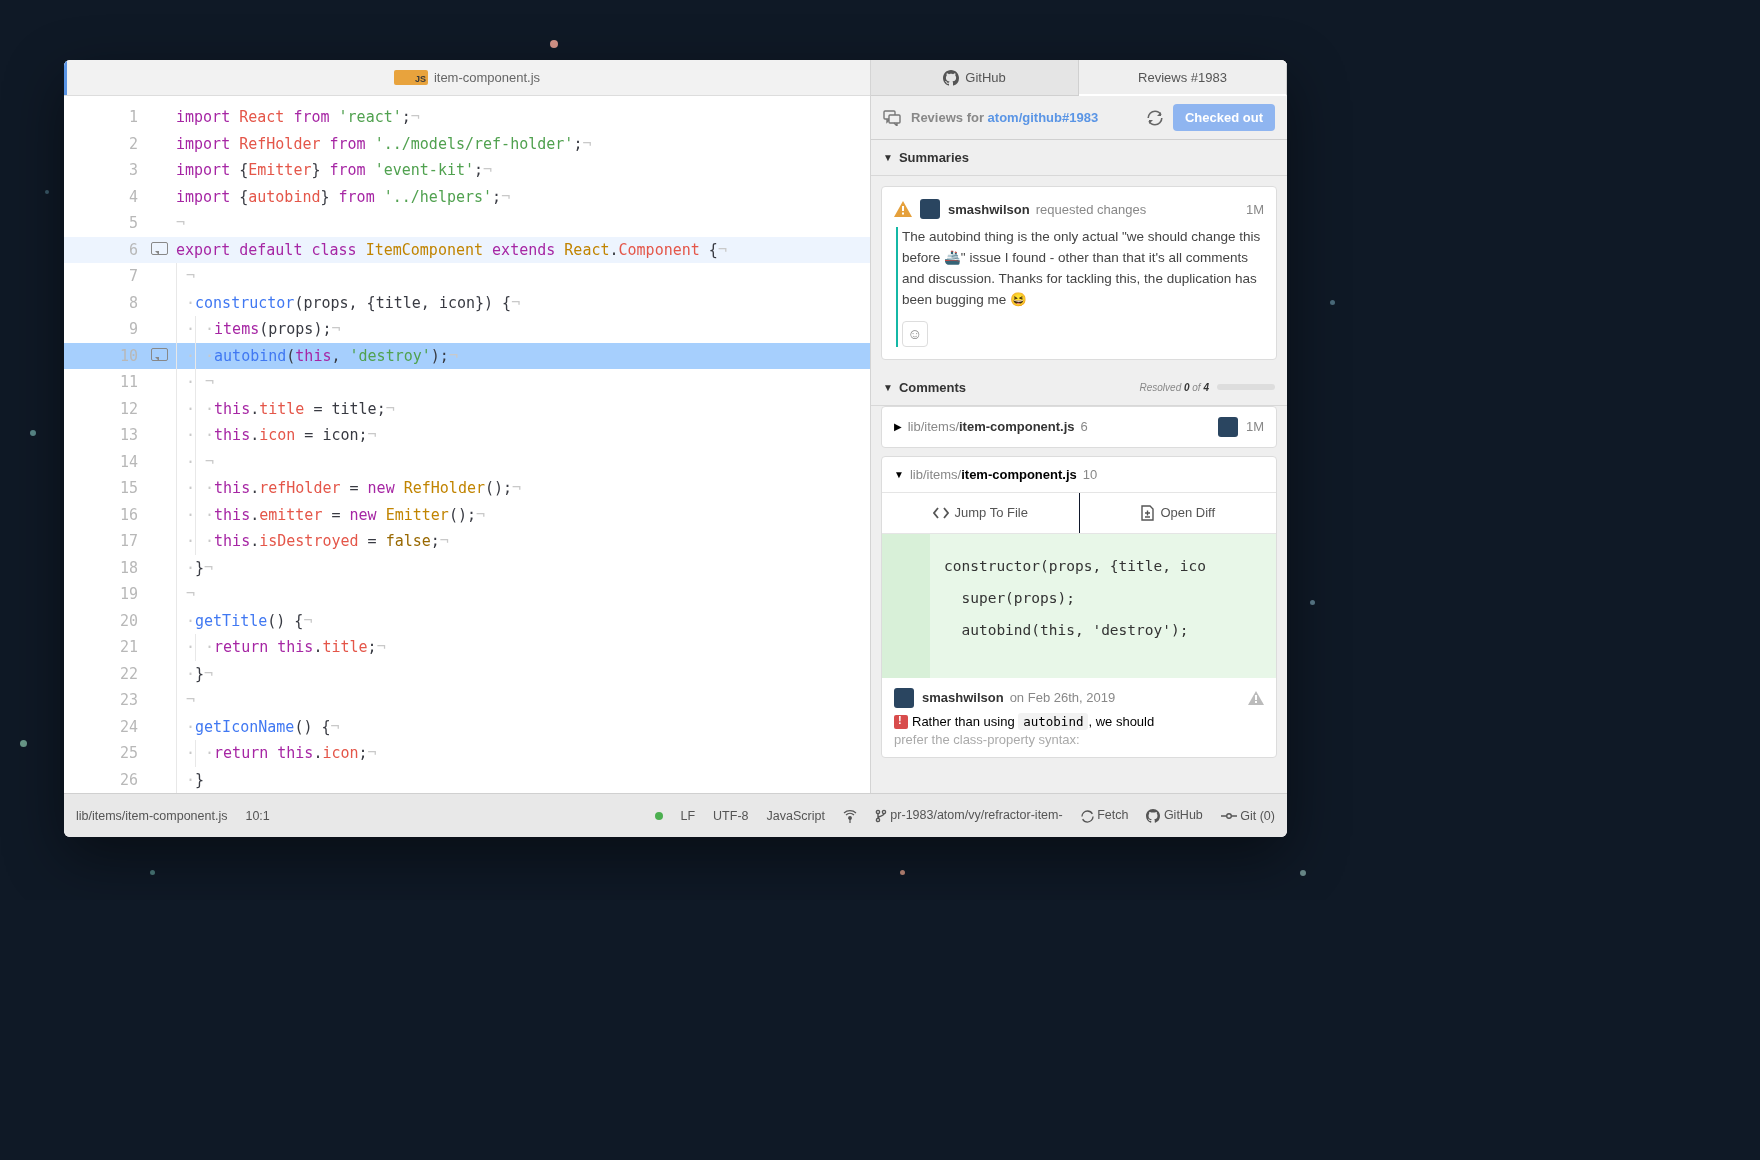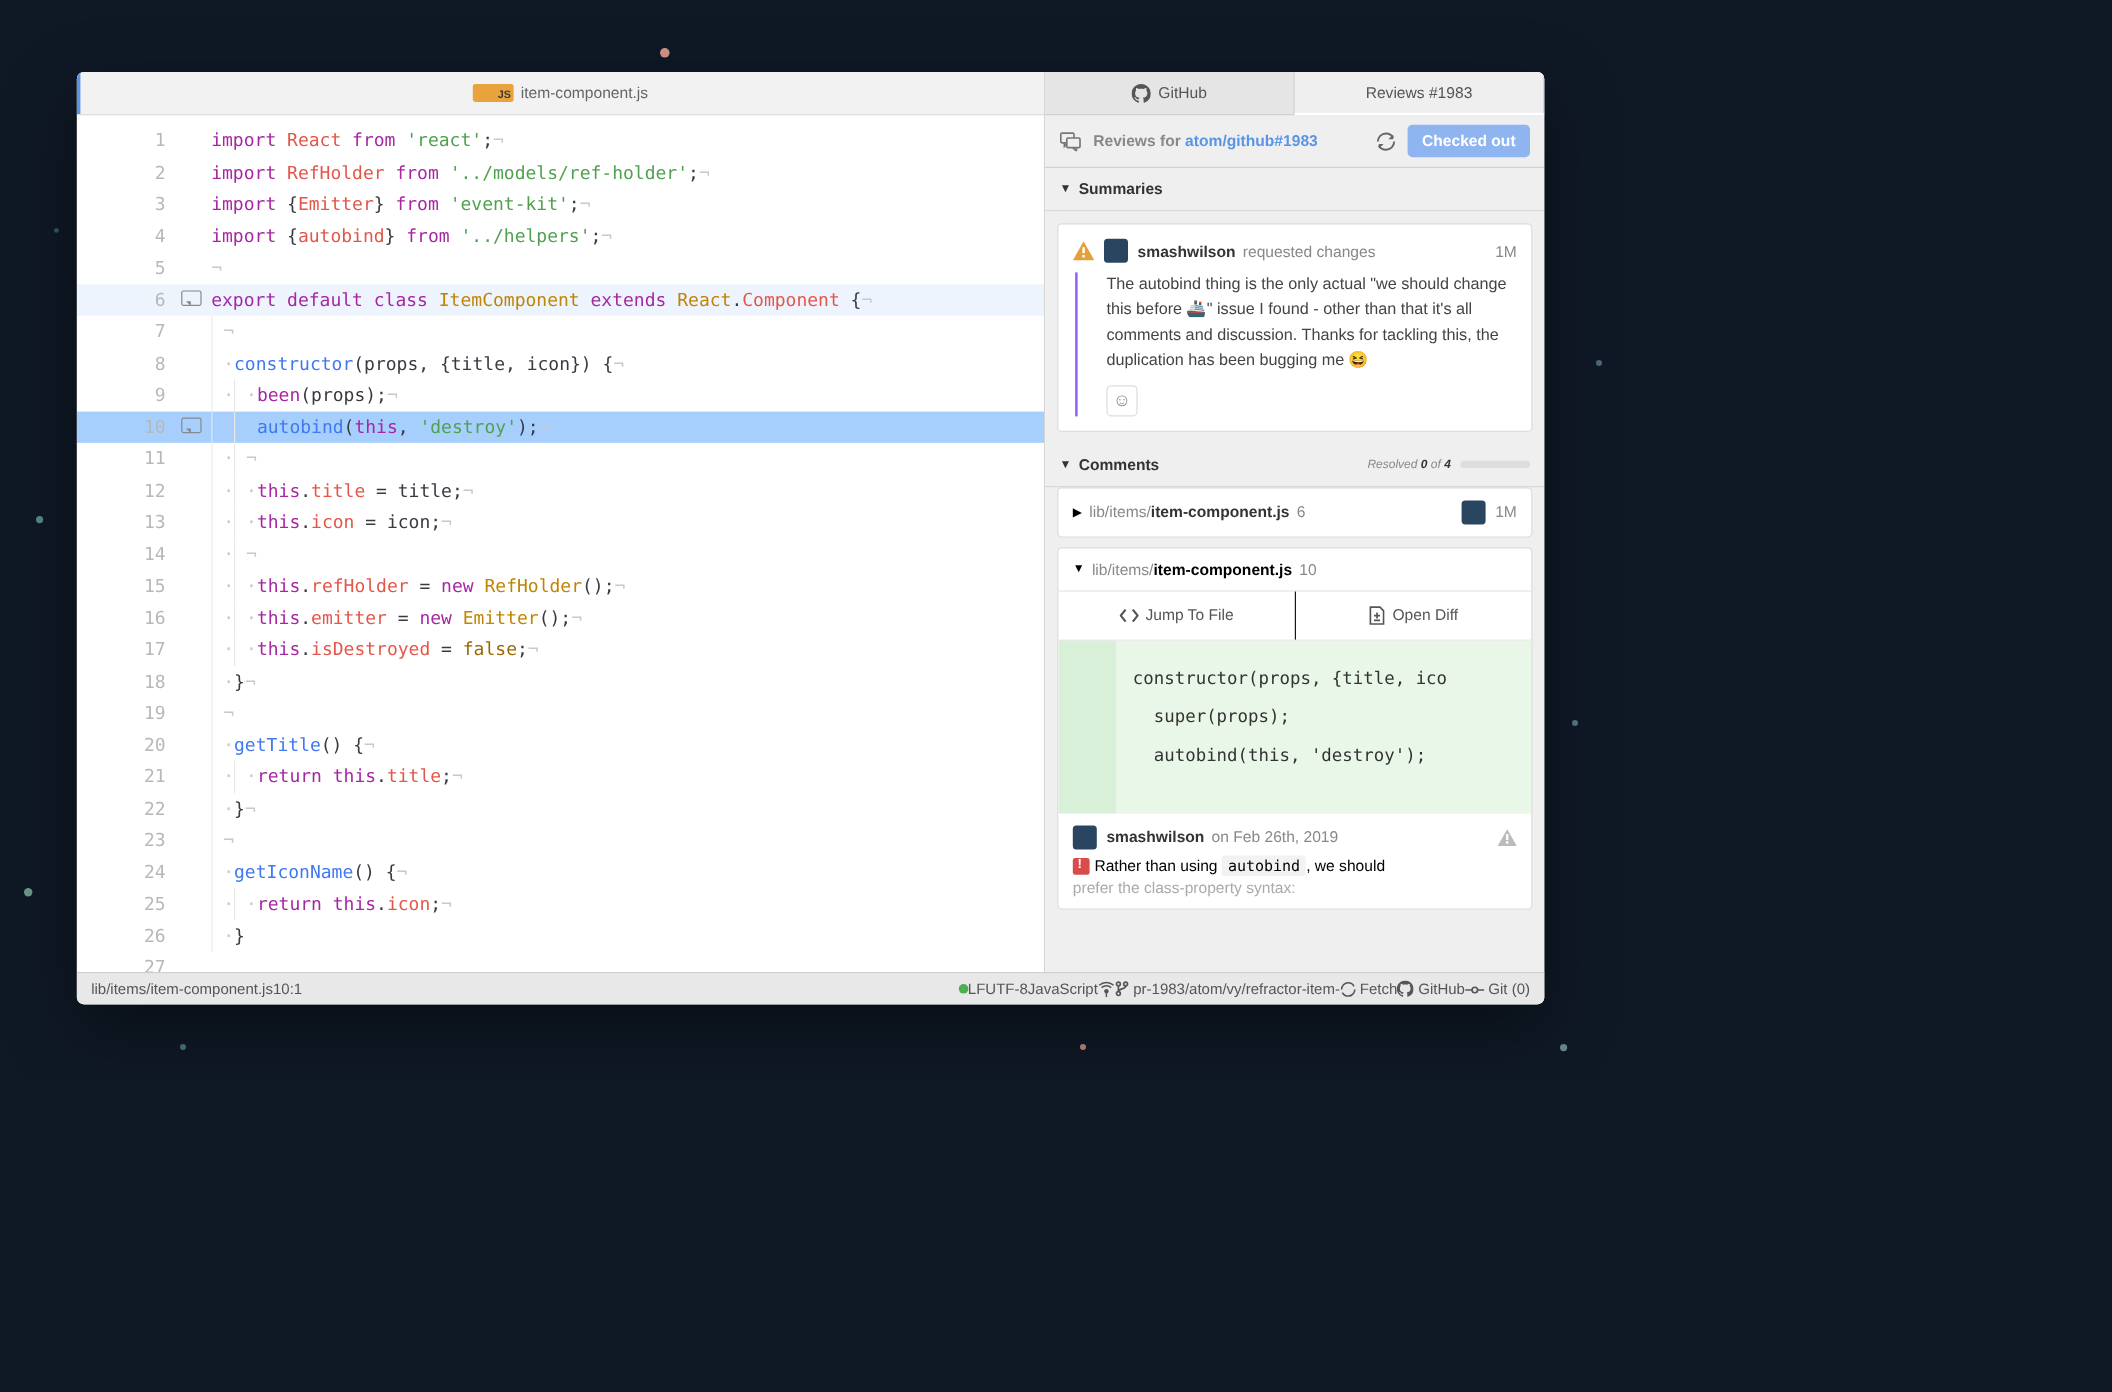--- a/index.html
+++ b/index.html
@@ -93,21 +93,21 @@
   padding: 12px;
 }
 .card-hdr { display: flex; align-items: center; margin-bottom: 8px; }
 .warn-icon { color: #e5a03b; margin-right: 8px; }
 .avatar { width: 20px; height: 20px; border-radius: 3px; background: #2a4560; margin-right: 8px; }
 .user { font-size: 13px; font-weight: 700; color: #333; margin-right: 6px; }
 .action { font-size: 13px; color: #888; }
 .age { margin-left: auto; font-size: 13px; color: #888; }
 .card-body {
   font-size: 13.5px; color: #444; line-height: 1.55;
-  border-left: 2px solid #8b5cf6; padding-left: 24px; margin-left: 2px;
+  border-left: 2px solid #14b8a6; padding-left: 4px; margin-left: 2px;
 }
 .emoji-btn {
   margin-top: 10px; width: 26px; height: 26px; border: 1px solid #ddd;
   border-radius: 4px; display: flex; align-items: center; justify-content: center;
   color: #888; font-size: 15px;
 }
 
 .comment-row {
   margin: 0 10px; background: #fff; border: 1px solid #dcdcdc; border-radius: 4px;
   padding: 10px 12px; display: flex; align-items: center; font-size: 13px;
@@ -134,23 +134,23 @@
 .diff-code { flex: 1; background: #e8f7e8; padding: 8px 0 8px 14px; font-family: "SF Mono", Menlo, monospace; font-size: 14.5px; color: #333; overflow: hidden; white-space: pre; }
 .comment-entry { padding: 10px 12px; font-size: 13px; }
 .comment-entry .hdr { display: flex; align-items: center; margin-bottom: 6px; }
 .comment-entry .date { color: #888; }
 .comment-entry .warn { margin-left: auto; color: #aaa; }
 .inline-code { background: #f2f2f2; padding: 1px 5px; border-radius: 3px; font-family: Menlo, monospace; font-size: 12.5px; }
 .red-sq { display: inline-block; width: 14px; height: 14px; background: #d84c4c; border-radius: 2px; vertical-align: text-bottom; margin-right: 4px; position: relative; }
 .red-sq:after { content: '!'; color: #fff; font-size: 11px; font-weight: 700; position: absolute; left: 4px; top: -1px; }
 
 .status-bar {
-  height: 27px; background: #e8e8e8; border-top: 1px solid #d0d0d0;
+  height: 44px; background: #e8e8e8; border-top: 1px solid #d0d0d0;
   display: flex; align-items: center; font-size: 12.5px; color: #555;
-  padding: 0 12px; 
+  padding: 0 12px; gap: 18px;
 }
 .status-bar .sp { flex: 1; }
 .green-dot { width: 8px; height: 8px; border-radius: 50%; background: #4caf50; }
 .sb-icon { display: inline-flex; vertical-align: middle; }
 </style>
 </head>
 <body>
 
 <div class="dot" style="left:550px;top:40px;width:8px;height:8px;background:#d6958a;"></div>
 <div class="dot" style="left:30px;top:430px;width:6px;height:6px;background:#5a8a8a;"></div>
@@ -203,21 +203,21 @@
       </div>
       <div class="code-lines">
 <div class="code-row"><span class="kw">import</span> <span class="prop">React</span> <span class="kw">from</span> <span class="str">'react'</span>;<span class="dot-ws">¬</span></div>
 <div class="code-row"><span class="kw">import</span> <span class="prop">RefHolder</span> <span class="kw">from</span> <span class="str">'../models/ref-holder'</span>;<span class="dot-ws">¬</span></div>
 <div class="code-row"><span class="kw">import</span> {<span class="prop">Emitter</span>} <span class="kw">from</span> <span class="str">'event-kit'</span>;<span class="dot-ws">¬</span></div>
 <div class="code-row"><span class="kw">import</span> {<span class="prop">autobind</span>} <span class="kw">from</span> <span class="str">'../helpers'</span>;<span class="dot-ws">¬</span></div>
 <div class="code-row"><span class="dot-ws">¬</span></div>
 <div class="code-row hl"><span class="kw">export</span> <span class="kw">default</span> <span class="kw">class</span> <span class="cls">ItemComponent</span> <span class="kw">extends</span> <span class="cls">React</span>.<span class="prop">Component</span> {<span class="dot-ws">¬</span></div>
 <div class="code-row"><span class="guide"></span><span class="dot-ws">¬</span></div>
 <div class="code-row"><span class="guide"></span><span class="dot-ws">·</span><span class="fn">constructor</span>(<span class="var">props</span>, {<span class="var">title</span>, <span class="var">icon</span>}) {<span class="dot-ws">¬</span></div>
-<div class="code-row"><span class="guide"></span><span class="dot-ws">·</span><span class="guide"></span><span class="dot-ws">·</span><span class="this">been</span>(<span class="var">props</span>);<span class="dot-ws">¬</span></div>
+<div class="code-row"><span class="guide"></span><span class="dot-ws">·</span><span class="guide"></span><span class="dot-ws">·</span><span class="this">items</span>(<span class="var">props</span>);<span class="dot-ws">¬</span></div>
 <div class="code-row sel"><span class="guide"></span><span class="dot-ws">·</span><span class="guide"></span><span class="dot-ws">·</span><span class="fn">autobind</span>(<span class="this">this</span>, <span class="str">'destroy'</span>);<span class="dot-ws">¬</span></div>
 <div class="code-row"><span class="guide"></span><span class="dot-ws">·</span><span class="guide"></span><span class="dot-ws">¬</span></div>
 <div class="code-row"><span class="guide"></span><span class="dot-ws">·</span><span class="guide"></span><span class="dot-ws">·</span><span class="this">this</span>.<span class="prop">title</span> = <span class="var">title</span>;<span class="dot-ws">¬</span></div>
 <div class="code-row"><span class="guide"></span><span class="dot-ws">·</span><span class="guide"></span><span class="dot-ws">·</span><span class="this">this</span>.<span class="prop">icon</span> = <span class="var">icon</span>;<span class="dot-ws">¬</span></div>
 <div class="code-row"><span class="guide"></span><span class="dot-ws">·</span><span class="guide"></span><span class="dot-ws">¬</span></div>
 <div class="code-row"><span class="guide"></span><span class="dot-ws">·</span><span class="guide"></span><span class="dot-ws">·</span><span class="this">this</span>.<span class="prop">refHolder</span> = <span class="kw">new</span> <span class="cls">RefHolder</span>();<span class="dot-ws">¬</span></div>
 <div class="code-row"><span class="guide"></span><span class="dot-ws">·</span><span class="guide"></span><span class="dot-ws">·</span><span class="this">this</span>.<span class="prop">emitter</span> = <span class="kw">new</span> <span class="cls">Emitter</span>();<span class="dot-ws">¬</span></div>
 <div class="code-row"><span class="guide"></span><span class="dot-ws">·</span><span class="guide"></span><span class="dot-ws">·</span><span class="this">this</span>.<span class="prop">isDestroyed</span> = <span class="num">false</span>;<span class="dot-ws">¬</span></div>
 <div class="code-row"><span class="guide"></span><span class="dot-ws">·</span>}<span class="dot-ws">¬</span></div>
 <div class="code-row"><span class="guide"></span><span class="dot-ws">¬</span></div>

